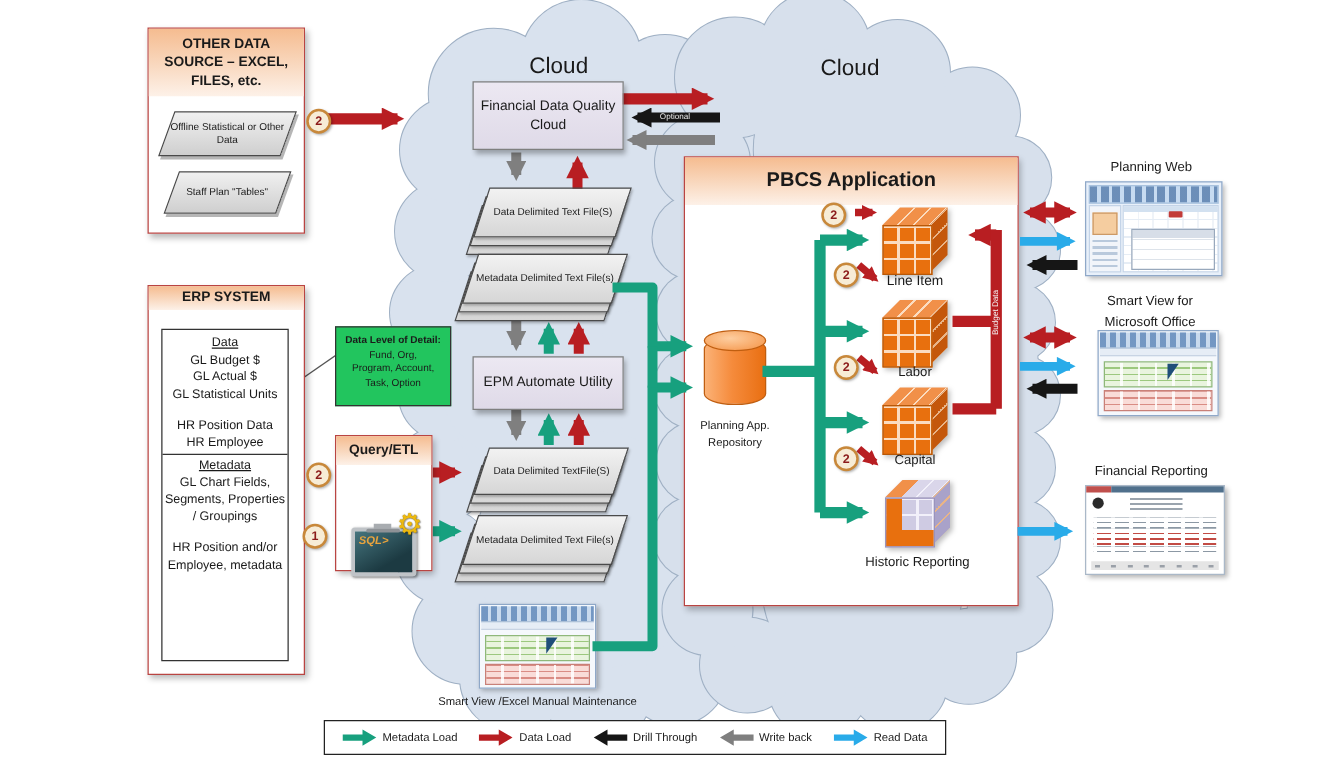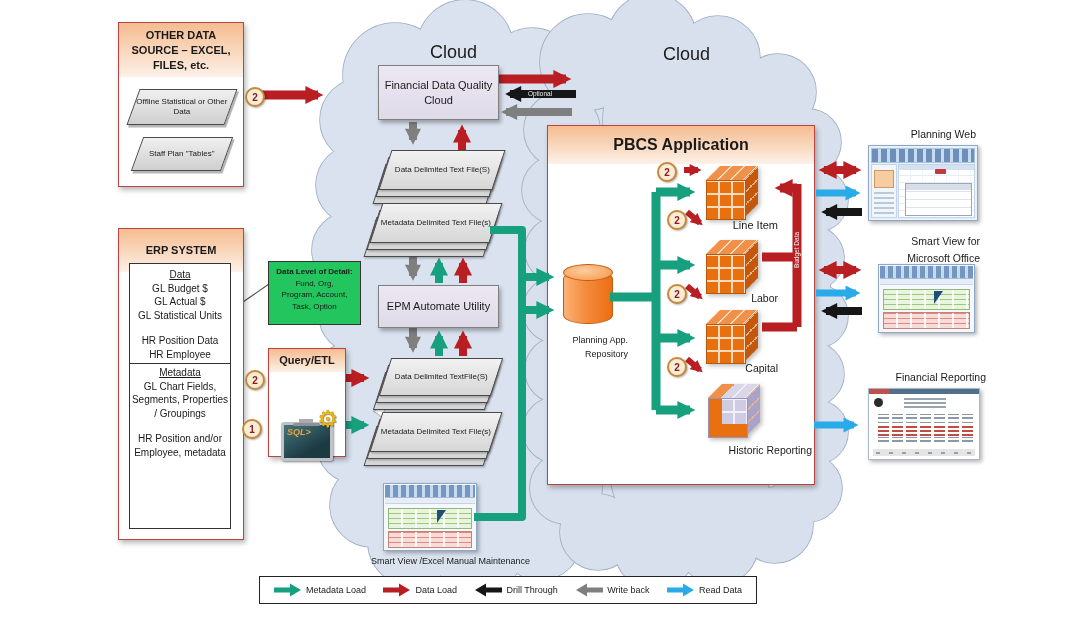--- a/index.html
+++ b/index.html
@@ -7,21 +7,21 @@
     font-family:"Liberation Sans",sans-serif;color:#1a1a1a;}
   #canvas svg.layer{position:absolute;left:0;top:0;pointer-events:none;}
   
   .srcbox{position:absolute;background:#fff;border:1.6px solid #B94442;box-shadow:2px 3px 5px rgba(0,0,0,.28);z-index:2;}
   .srcbox .hd{background:linear-gradient(180deg,#F5BC90 0%,#F9D9C0 55%,#FDF1E8 100%);
     text-align:center;font-weight:bold;font-size:11px;line-height:1.35;padding:5px 4px 4px;}
   .softbox{position:absolute;background:linear-gradient(180deg,#ECE8F2,#DFDAE8);border:1.4px solid #7F7F7F;
     box-shadow:2px 3px 4px rgba(0,0,0,.3);display:flex;align-items:center;justify-content:center;
     text-align:center;font-size:11px;line-height:1.35;z-index:2;}
   .plainbox{position:absolute;background:#22c55e;border:1px solid #333;z-index:2;}
-  .lbl{position:absolute;text-align:right;z-index:2;}
+  .lbl{position:absolute;text-align:center;z-index:2;}
   
   .para{position:absolute;transform:skewX(-20deg);background:linear-gradient(180deg,#F0F0F0,#CFCFCF);
     border:1px solid #4a4a4a;box-shadow:2.5px 2.5px 0 rgba(110,110,110,.5);
     display:flex;align-items:center;justify-content:center;text-align:center;}
   .para>span{display:block;transform:skewX(20deg);font-size:8px;line-height:1.3;}
   .stack{position:absolute;z-index:2;}
   .stack .sheet{position:absolute;transform:skewX(-18deg);background:linear-gradient(180deg,#F2F2F2,#D6D6D6);
     border:1px solid #4a4a4a;display:flex;align-items:center;justify-content:center;text-align:center;
     box-shadow:1.5px 1.5px 2px rgba(0,0,0,.25);}
   .stack .sheet>span{display:block;transform:skewX(18deg);font-size:8px;line-height:1.35;}
@@ -238,21 +238,21 @@
     <div class="hd">OTHER DATA SOURCE – EXCEL, FILES, etc.</div>
     <div class="para" style="left:14px;top:66px;width:96px;height:34px">
         <span>Offline Statistical or Other Data</span>
       </div>
     <div class="para" style="left:18px;top:114px;width:88px;height:32px">
         <span>Staff Plan "Tables"</span>
       </div>
   </div>
 
   <div class="srcbox" style="left:118px;top:228px;width:124px;height:310px">
-    <div class="hd" style="padding:14px 4px">ERP SYSTEM</div>
+    <div class="hd" style="padding:2px 4px">ERP SYSTEM</div>
     <div class="erp-inner">
       <div class="h">Data</div>
       <div>GL Budget $</div>
       <div>GL Actual $</div>
       <div>GL Statistical Units</div>
       <div class="gap"></div>
       <div>HR Position Data</div>
       <div>HR Employee</div>
       <div class="erp-div"></div>
       <div class="h">Metadata</div>

